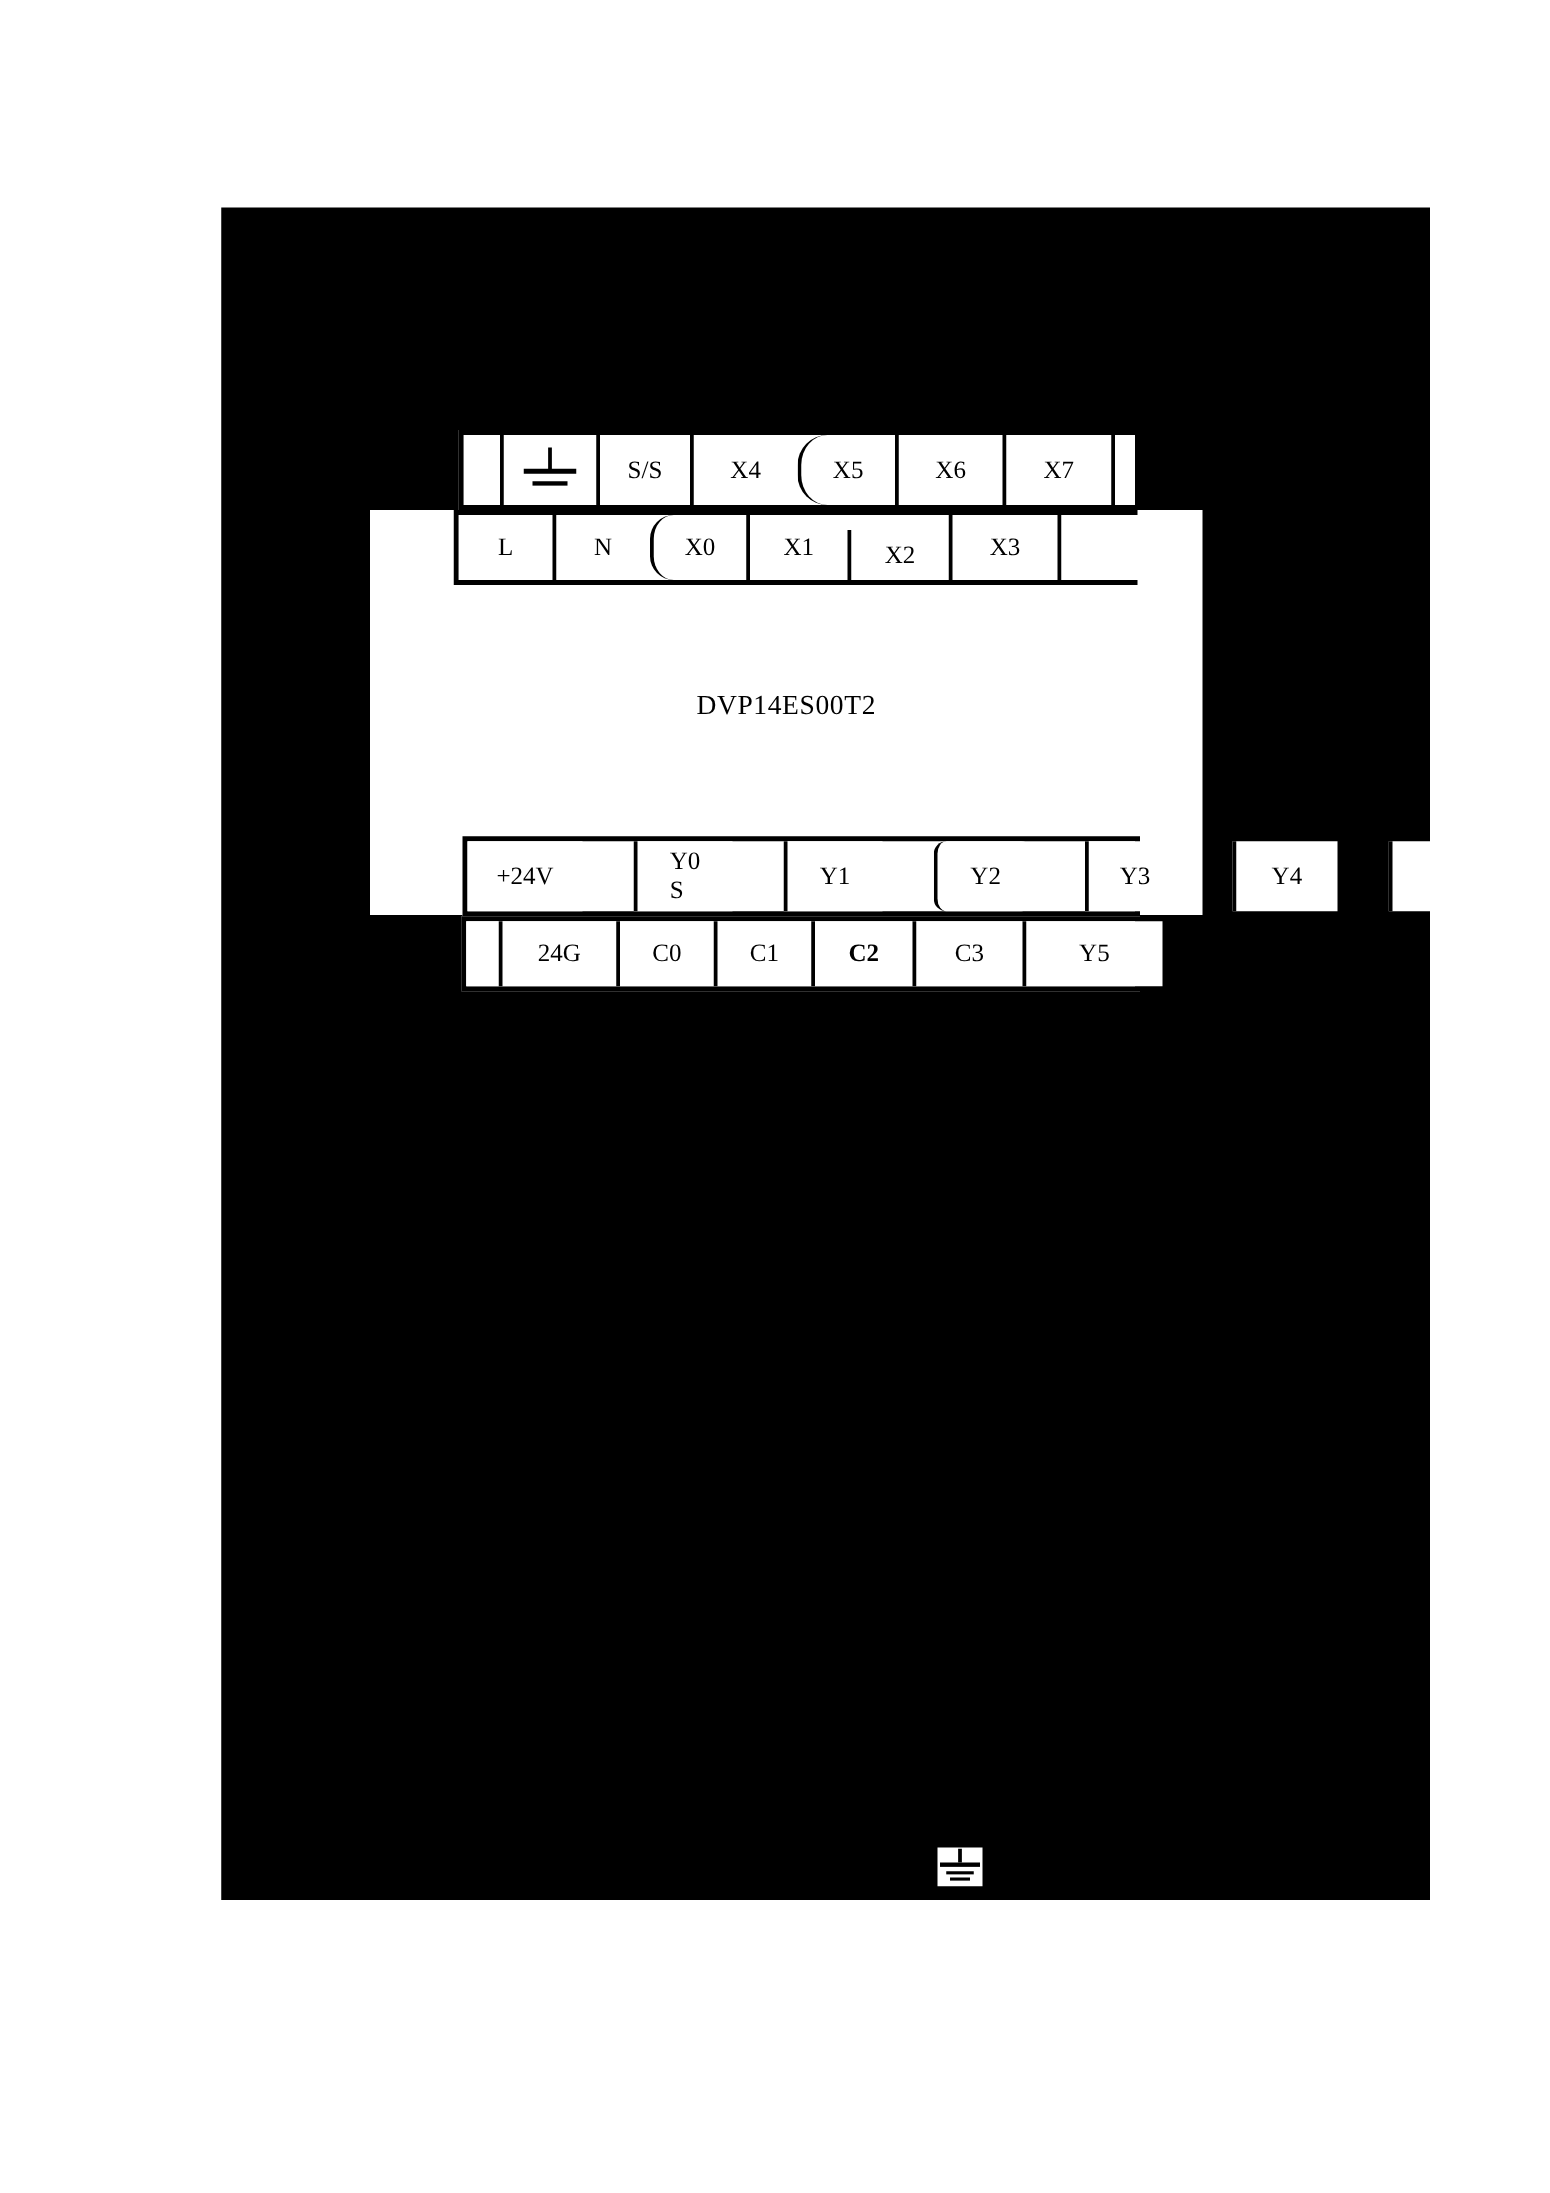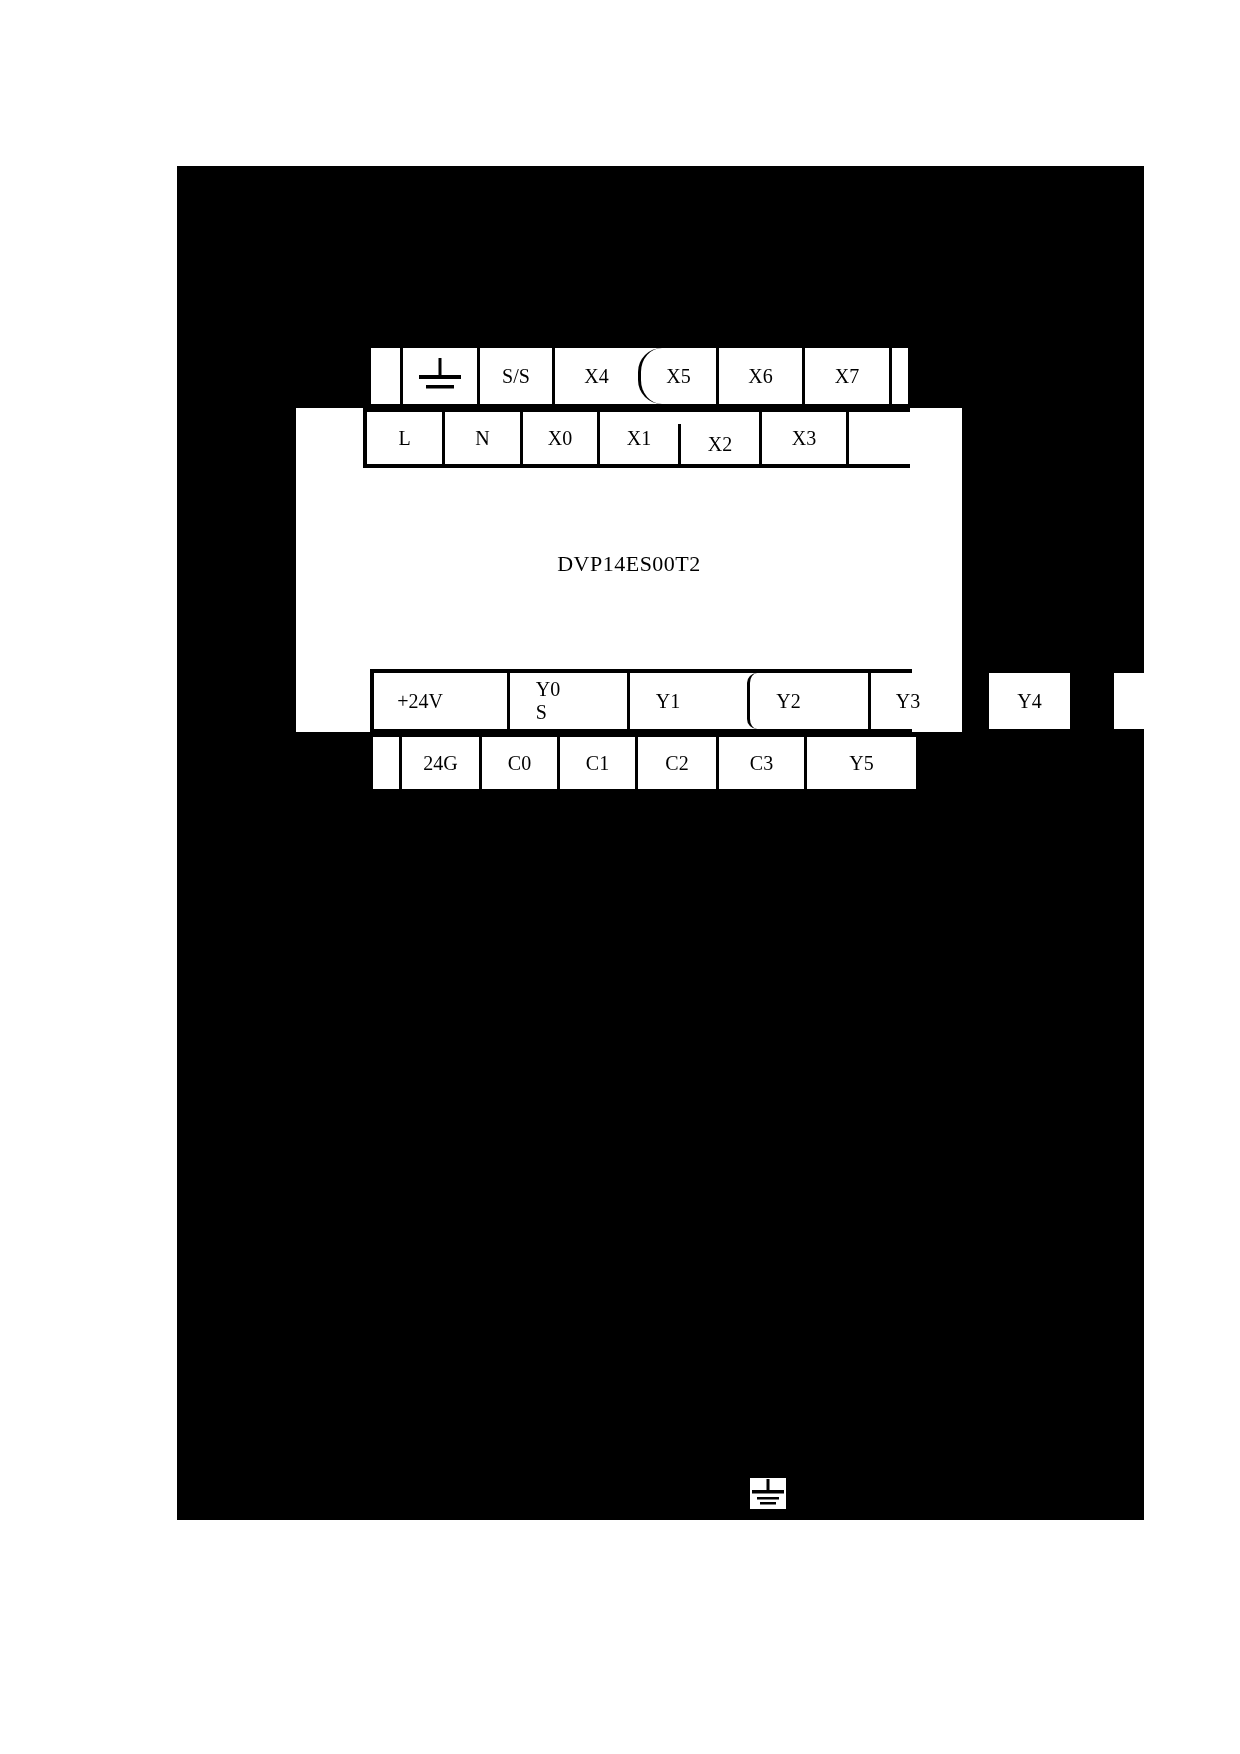--- a/index.html
+++ b/index.html
@@ -53,21 +53,21 @@
       <div class="cell" style="width:86px;">X4</div>
       <div class="cell" style="width:78px;border-radius:24px;">X5</div>
       <div class="cell" style="width:86px;">X6</div>
       <div class="cell" style="width:87px;">X7</div>
       <div class="cell" style="width:19px;"></div>
     </div>
 
     <div class="trow" style="left:186px;top:242px;width:547px;height:60px;">
       <div class="cell" style="width:75px;">L</div>
       <div class="cell" style="width:78px;">N</div>
-      <div class="cell" style="width:77px;">X0</div>
+      <div class="cell" style="width:77px;border-radius:19px;">X0</div>
       <div class="cell" style="width:81px;">X1</div>
       <div class="cell" style="width:81px;margin-top:12px;">X2</div>
       <div class="cell" style="width:87px;">X3</div>
       <div class="cell" style="width:68px;"></div>
     </div>
 
     <div class="trow" style="left:193px;top:503px;width:542px;height:64px;gap:41px;">
       <div class="cell" style="width:92px;">+24V</div>
       <div class="cell" style="width:79px;">
         <span>Y0</span>
@@ -75,24 +75,24 @@
       </div>
       <div class="cell" style="width:79px;">Y1</div>
       <div class="cell" style="width:80px;border-radius:10px;">Y2</div>
       <div class="cell" style="width:77px;">Y3</div>
       <div class="cell" style="width:84px;">Y4</div>
       <div class="cell" style="width:51px;"></div>
     </div>
 
     <div class="trow" style="left:192px;top:567px;width:543px;height:60px;">
       <div class="cell" style="width:26px;"></div>
-      <div class="cell" style="width:80px;">24G</div>
+      <div class="cell" style="width:94px;">24G</div>
       <div class="cell" style="width:78px;">C0</div>
       <div class="cell" style="width:78px;text-align:center;">C1</div>
-      <div class="cell" style="width:81px;">C2</div>
+      <div class="cell" style="width:81px;font-weight:bold;">C2</div>
       <div class="cell" style="width:88px;">C3</div>
       <div class="cell" style="width:112px;">Y5</div>
     </div>
 
     <div class="bottom-ground" style="left:573px;top:1312px;">
       <svg width="36" height="31" viewBox="0 0 36 31">
         <rect x="16.5" y="1" width="3" height="11" fill="#000"></rect>
         <rect x="2" y="12" width="32" height="3.5" fill="#000"></rect>
         <rect x="7" y="19" width="22" height="2.5" fill="#000"></rect>
         <rect x="10" y="24" width="16" height="2.5" fill="#000"></rect>

